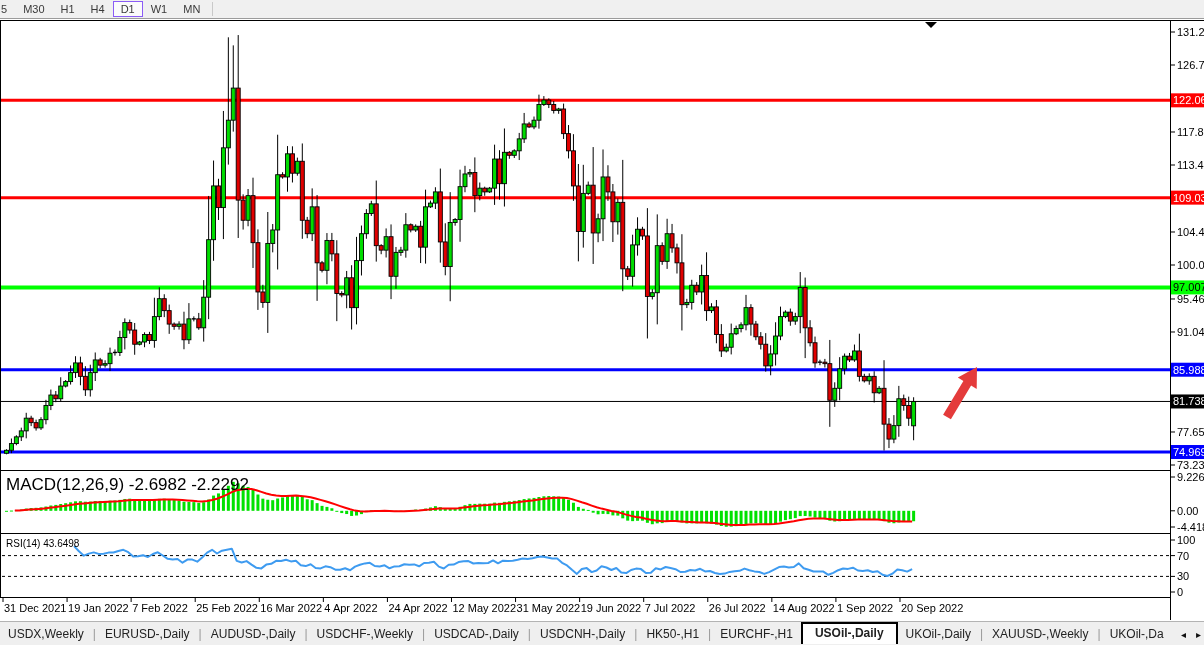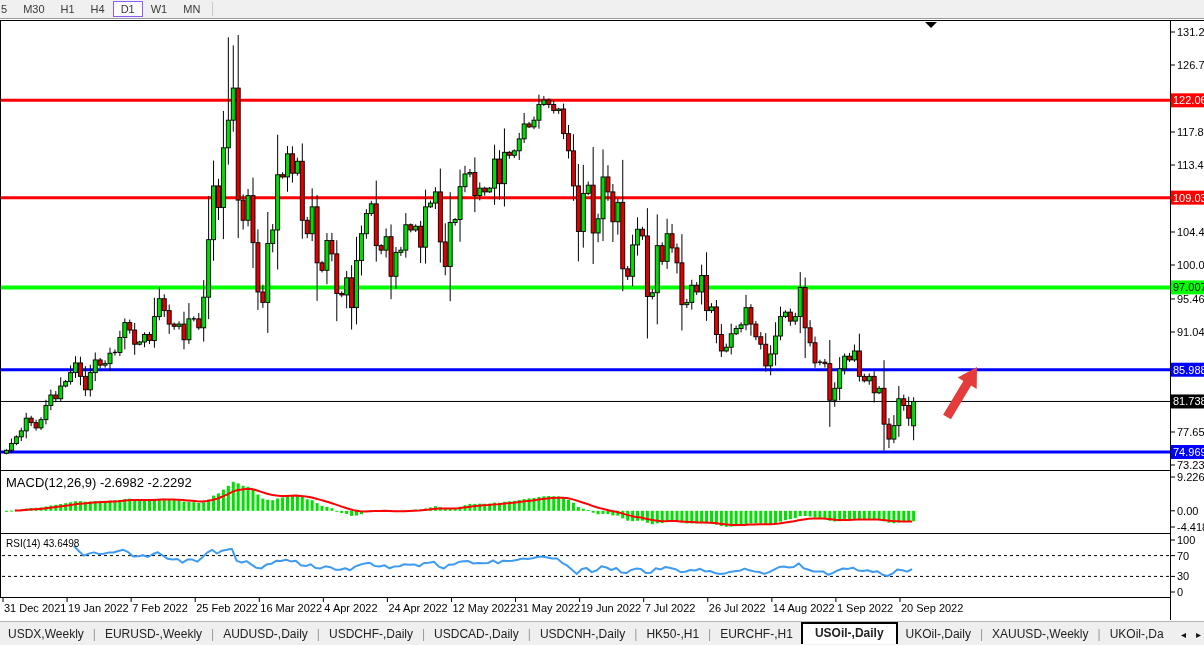--- a/index.html
+++ b/index.html
@@ -16,21 +16,21 @@
   .tf-btn.active{background:#fbfbfb;border:1px solid #8b5cf6;padding:0 7px;text-align:right;}
   .tf-sep{width:1px;height:14px;background:#c9c9c9;margin:0 3px;}
 
   
   #chart-svg{position:absolute;left:0;top:0;z-index:1;}
 
   
   .pane-label{position:absolute;z-index:3;font-size:12px;color:#000;white-space:nowrap;}
   #chart-title{left:6px;top:24px;font-weight:bold;}
   #chart-title .caret{font-size:9px;margin-right:5px;}
-  #macd-label{left:6px;top:475px;font-size:13px;text-align:right;}
+  #macd-label{left:6px;top:475px;font-size:17px;text-align:right;}
   #rsi-label{left:6px;top:538px;font-size:10px;}
 
   
   #tabbar{position:absolute;left:0;top:621px;width:1204px;height:24px;
           background:#efefef;border-top:1px solid #b3b3b3;display:flex;
           align-items:center;font-size:12px;color:#222;z-index:5;}
   .tab{padding:2px 8px;white-space:nowrap;cursor:default;}
   .tab.active{background:#ffffff;border:2px solid #000;border-bottom:none;
               font-weight:bold;padding:2px 12px 4px 12px;margin-top:-2px;}
   .tab-sep{color:#999;padding:0 1px;}
@@ -726,25 +726,25 @@
       <polygon points="950.9,419.3 971.1,385.6 976.7,389.0 977.0,367.0 957.8,377.6 963.4,381.0 943.1,414.7" fill="#e43b3b"></polygon>
     </svg>
 
 
   <div class="pane-label" id="macd-label">MACD(12,26,9) -2.6982 -2.2292</div>
   <div class="pane-label" id="rsi-label">RSI(14) 43.6498</div>
 
   <div id="tabbar">
       <span class="tab">USDX,Weekly</span>
       <span class="tab-sep">|</span>
-      <span class="tab">EURUSD-,Weekly</span>
+      <span class="tab">EURUSD-,Daily</span>
       <span class="tab-sep">|</span>
       <span class="tab">AUDUSD-,Daily</span>
       <span class="tab-sep">|</span>
-      <span class="tab">USDCHF-,Daily</span>
+      <span class="tab">USDCHF-,Weekly</span>
       <span class="tab-sep">|</span>
       <span class="tab">USDCAD-,Daily</span>
       <span class="tab-sep">|</span>
       <span class="tab">USDCNH-,Daily</span>
       <span class="tab-sep">|</span>
       <span class="tab">HK50-,H1</span>
       <span class="tab-sep">|</span>
       <span class="tab">EURCHF-,H1</span>
       <span class="tab active">USOil-,Daily</span>
       <span class="tab">UKOil-,Daily</span>

